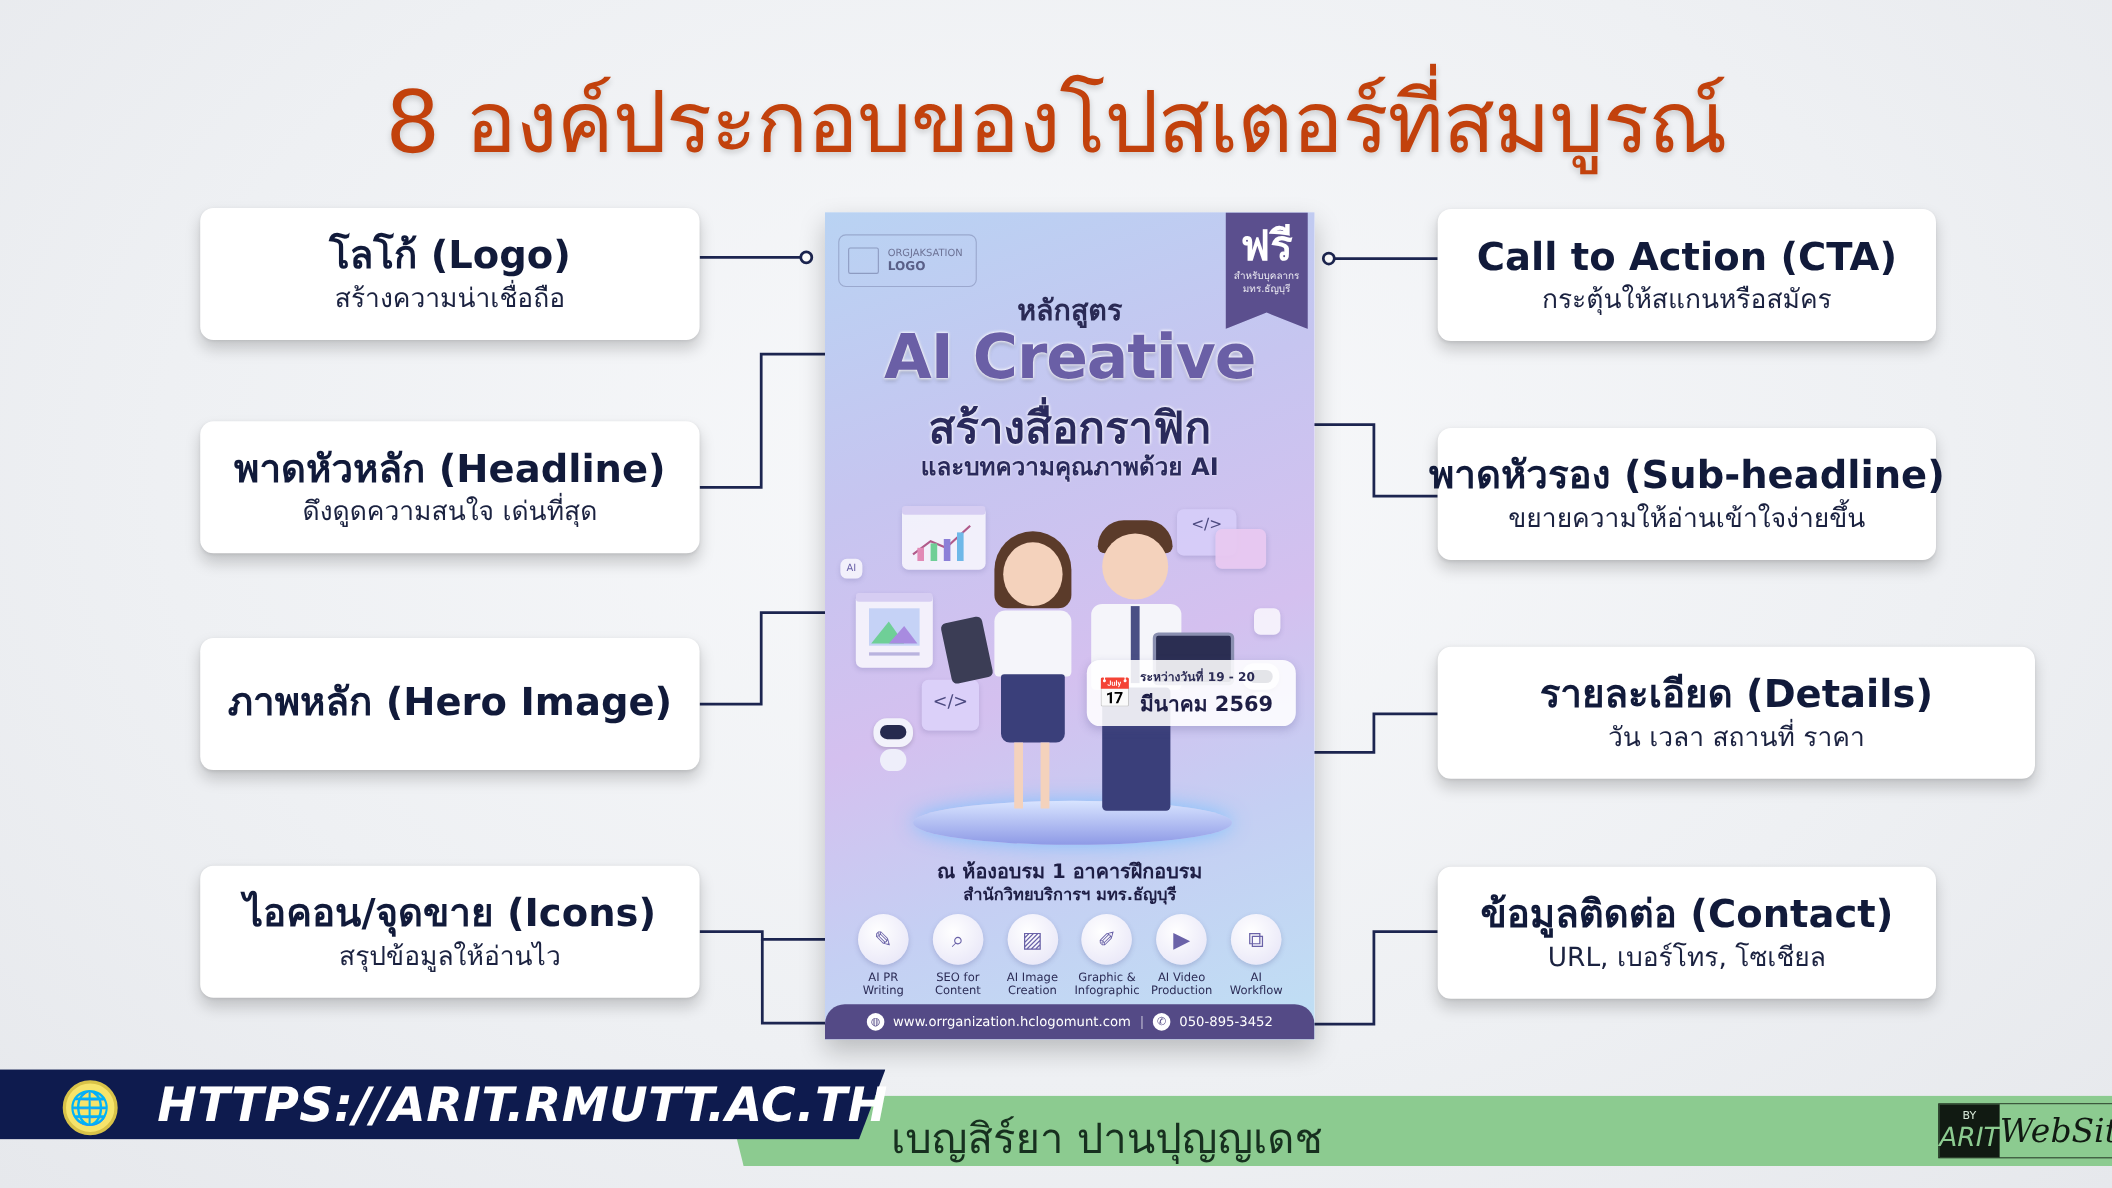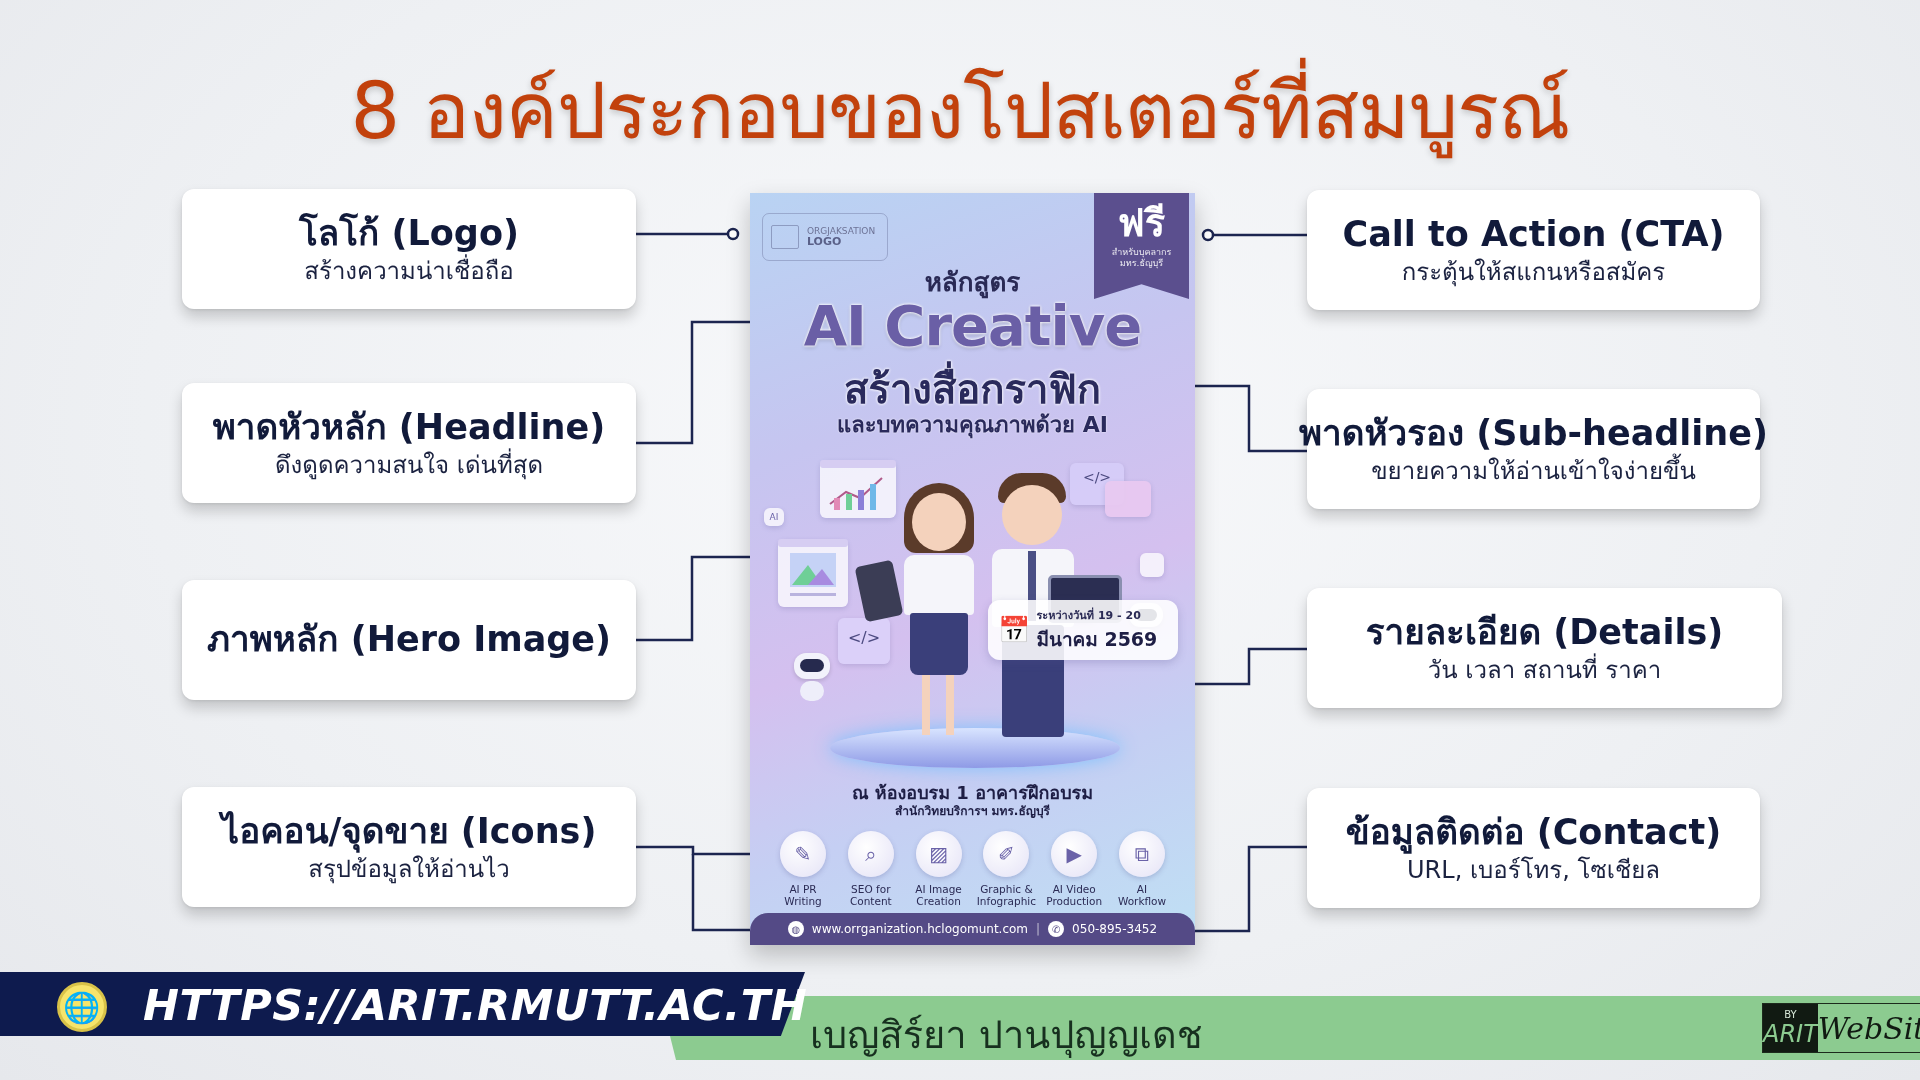--- a/index.html
+++ b/index.html
@@ -36,21 +36,21 @@
   }
   .org-logo {
     position: absolute; left: 12px; top: 20px; width: 126px; height: 48px;
     border: 1.5px solid rgba(120,130,170,0.5); border-radius: 7px;
     display: flex; align-items: center; gap: 8px; padding-left: 8px;
   }
   .org-logo .box { width: 28px; height: 24px; border: 1.5px solid rgba(110,120,160,0.6); border-radius: 2px; }
   .org-logo .txt { font-size: 9px; line-height: 1.15; color: #6d7396; }
   .org-logo .txt b { display: block; font-size: 11px; color: #5a6088; }
   .free-ribbon {
-    position: absolute; right: 6px; top: 0; width: 95px; height: 106px;
+    position: absolute; right: 6px; top: 0; width: 75px; height: 106px;
     background: #5b4f8e; color: #fff; text-align: center;
     clip-path: polygon(0 0, 100% 0, 100% 100%, 50% 86%, 0 100%);
   }
   .free-ribbon .big { font-size: 38px; font-weight: bold; line-height: 1.2; margin-top: 8px; }
   .free-ribbon .small { font-size: 9px; line-height: 1.3; opacity: 0.9; }
   .p-kicker { position: absolute; left: 0; right: 0; top: 68px; text-align: center; font-size: 26px; font-weight: bold; color: #2a2a55; }
   .p-headline {
     position: absolute; left: 0; right: 0; top: 100px; text-align: center;
     font-size: 56px; font-weight: bold; color: #6a5fa6; letter-spacing: -1px;
     text-shadow: 0 0 3px #fff, 0 0 3px #fff, 0 2px 4px rgba(0,0,0,0.2);
@@ -78,21 +78,21 @@
     position: absolute; left: 238px; top: 407px; width: 190px; height: 60px;
     background: rgba(255,255,255,0.88); border-radius: 12px;
     box-shadow: 0 3px 8px rgba(80,80,140,0.25);
     display: flex; align-items: center; gap: 6px; padding-left: 10px;
   }
   .date-pill .cal { font-size: 26px; color: #4c4a80; }
   .date-pill .l1 { font-size: 11px; color: #2b2b55; font-weight: bold; }
   .date-pill .l2 { font-size: 19px; color: #1e1e45; font-weight: bold; }
   .venue { position: absolute; left: 0; right: 0; top: 588px; text-align: center; color: #1e1e45; font-weight: bold; }
   .venue .v1 { font-size: 18px; line-height: 1.3; }
-  .venue .v2 { font-size: 12px; line-height: 1.3; }
+  .venue .v2 { font-size: 15px; line-height: 1.3; }
   .icon-row { position: absolute; left: 20px; right: 20px; top: 638px; display: flex; justify-content: space-between; }
   .icon-item { width: 66px; display: flex; flex-direction: column; align-items: center; }
   .icon-circle {
     width: 46px; height: 46px; border-radius: 50%;
     background: radial-gradient(circle at 40% 35%, #ffffff, #e4e2f6);
     box-shadow: 0 2px 5px rgba(80,80,140,0.25);
     display: flex; align-items: center; justify-content: center;
     font-size: 20px; color: #6a62a8;
   }
   .icon-label { font-size: 10.5px; line-height: 1.15; text-align: center; color: #2b2b55; margin-top: 6px; }
@@ -190,21 +190,21 @@
 </div>
 
 <div class="card" style="left:1307px; top:190px; width:453px;">
   <div class="ct">Call to Action (CTA)</div>
   <div class="cs">กระตุ้นให้สแกนหรือสมัคร</div>
 </div>
 <div class="card" style="left:1307px; top:389px; width:453px;text-align:center;">
   <div class="ct">พาดหัวรอง (Sub-headline)</div>
   <div class="cs">ขยายความให้อ่านเข้าใจง่ายขึ้น</div>
 </div>
-<div class="card" style="left:1307px; top:588px; width:475px;">
+<div class="card" style="left:1307px; top:588px; width:543px;">
   <div class="ct">รายละเอียด (Details)</div>
   <div class="cs">วัน เวลา สถานที่ ราคา</div>
 </div>
 <div class="card" style="left:1307px; top:788px; width:453px;">
   <div class="ct">ข้อมูลติดต่อ (Contact)</div>
   <div class="cs">URL, เบอร์โทร, โซเชียล</div>
 </div>
 
 <div class="poster">
   <div class="org-logo">

